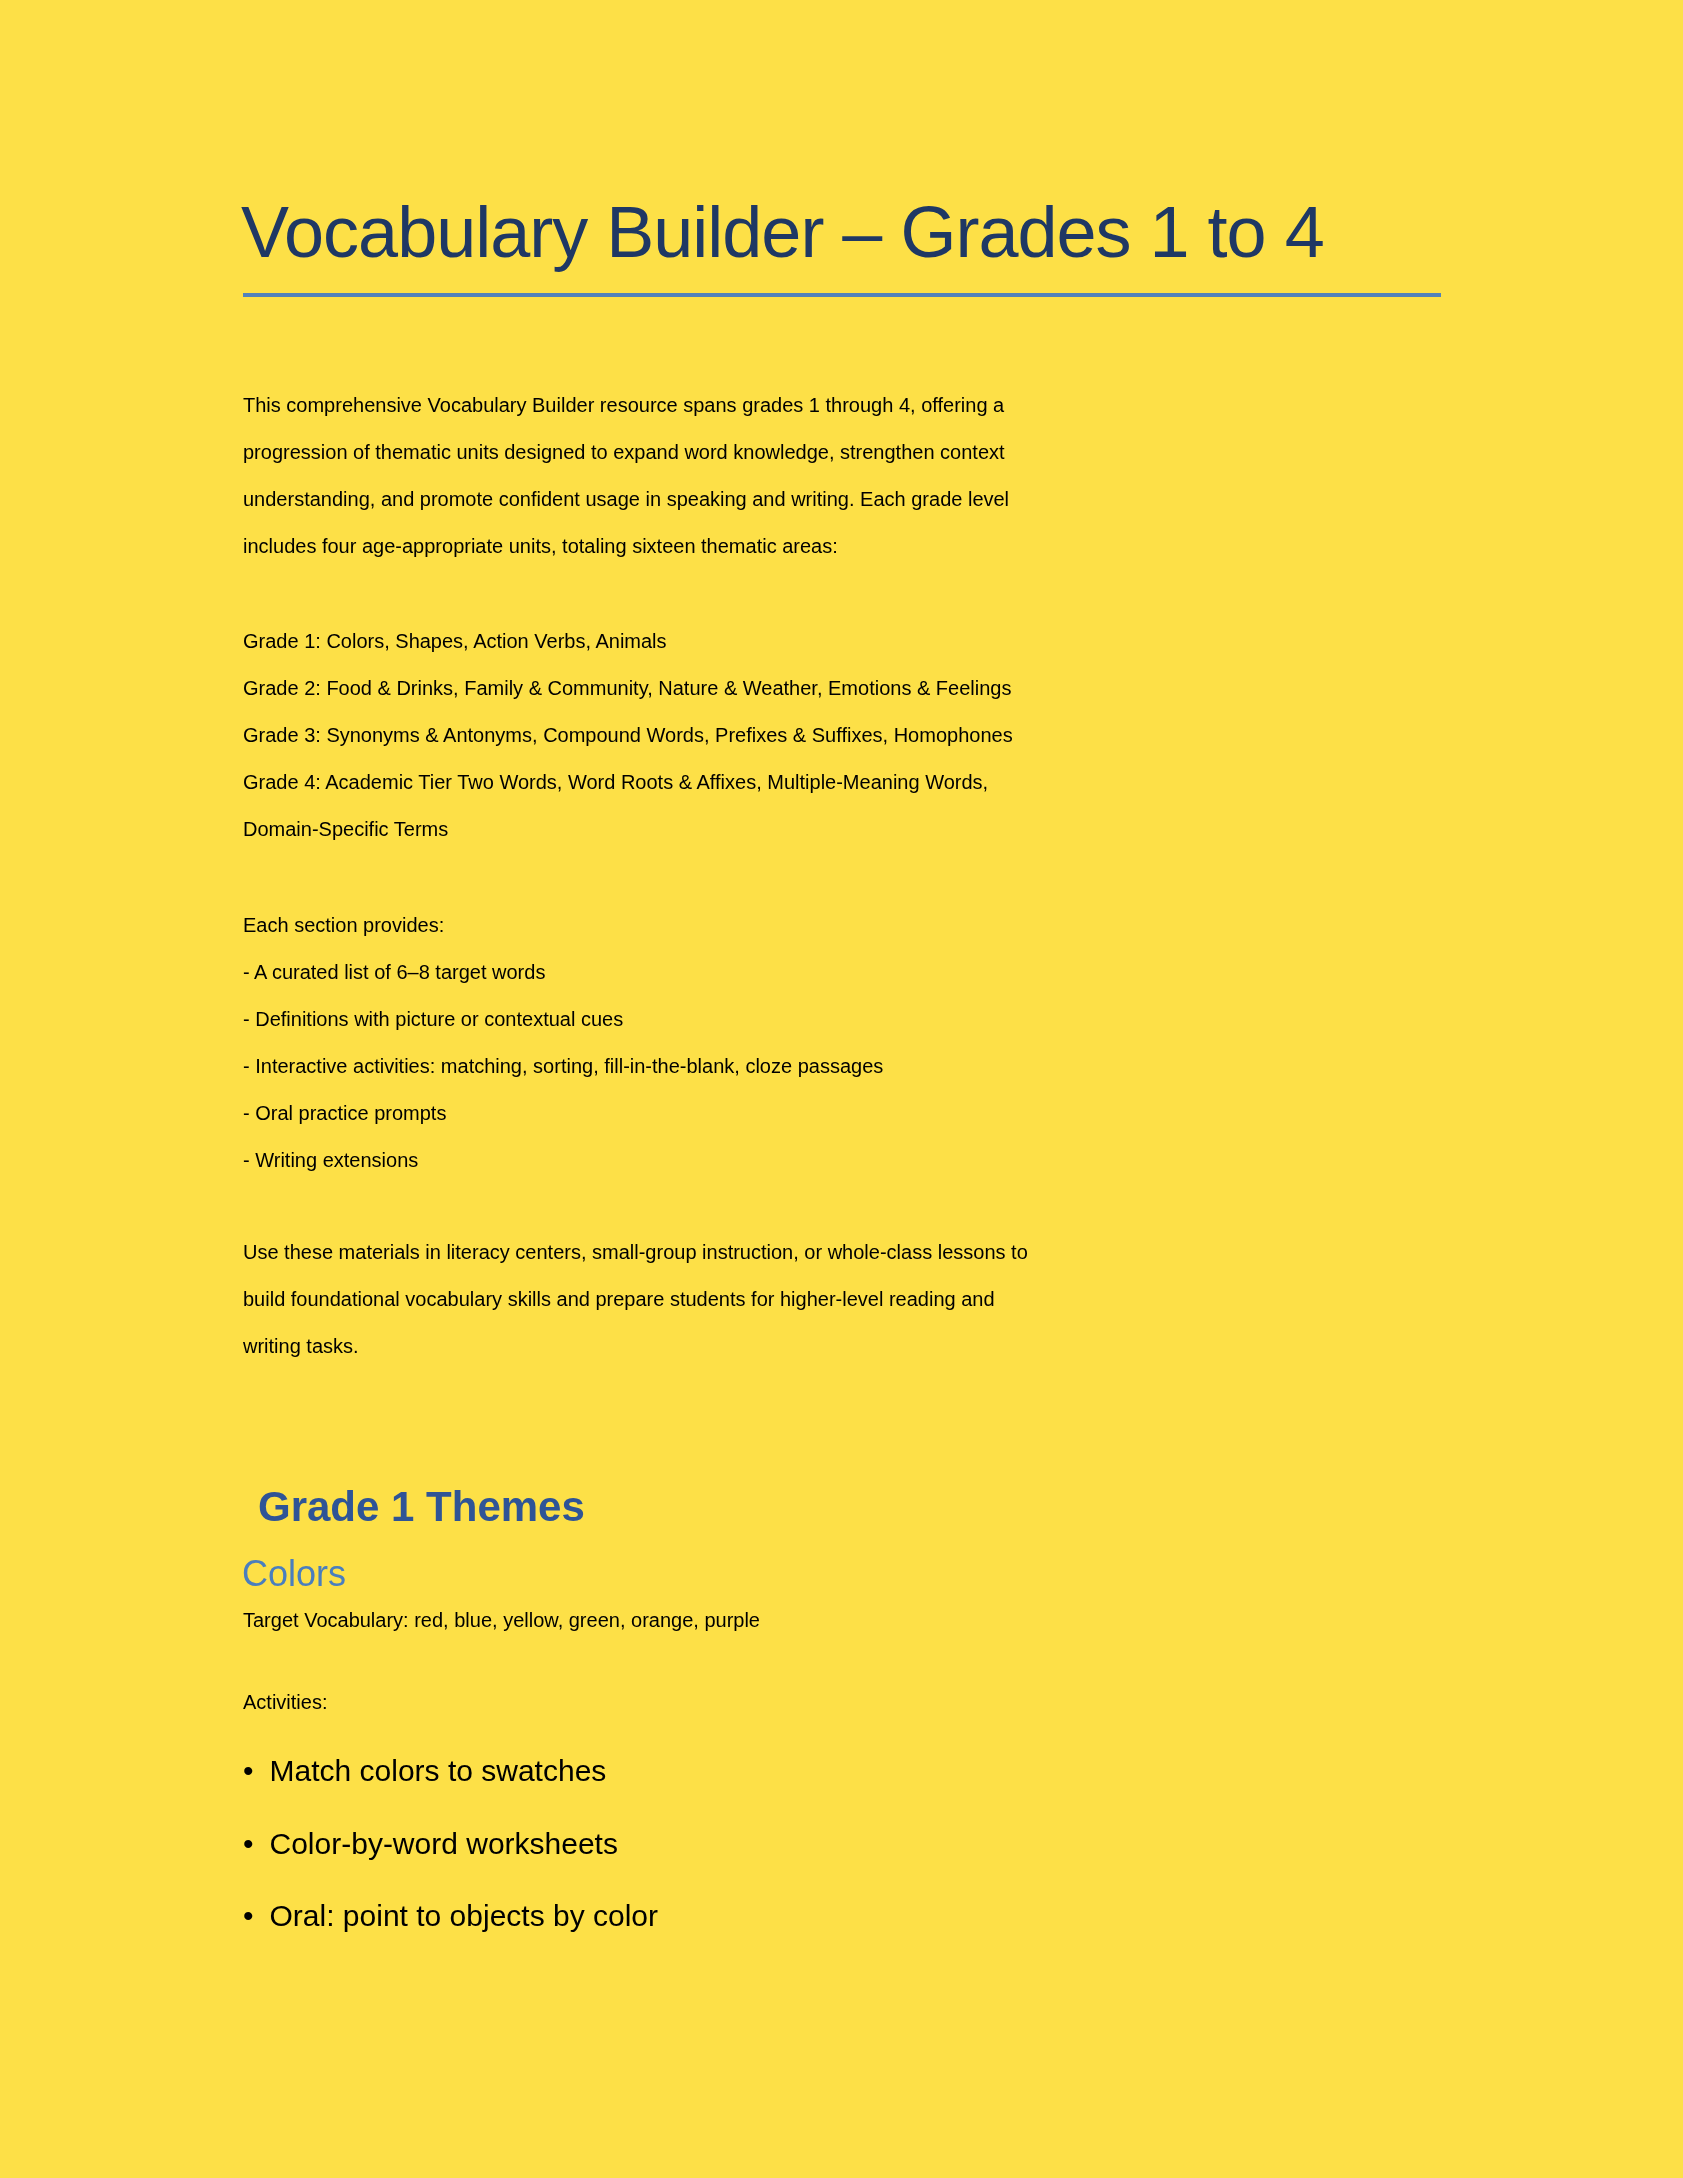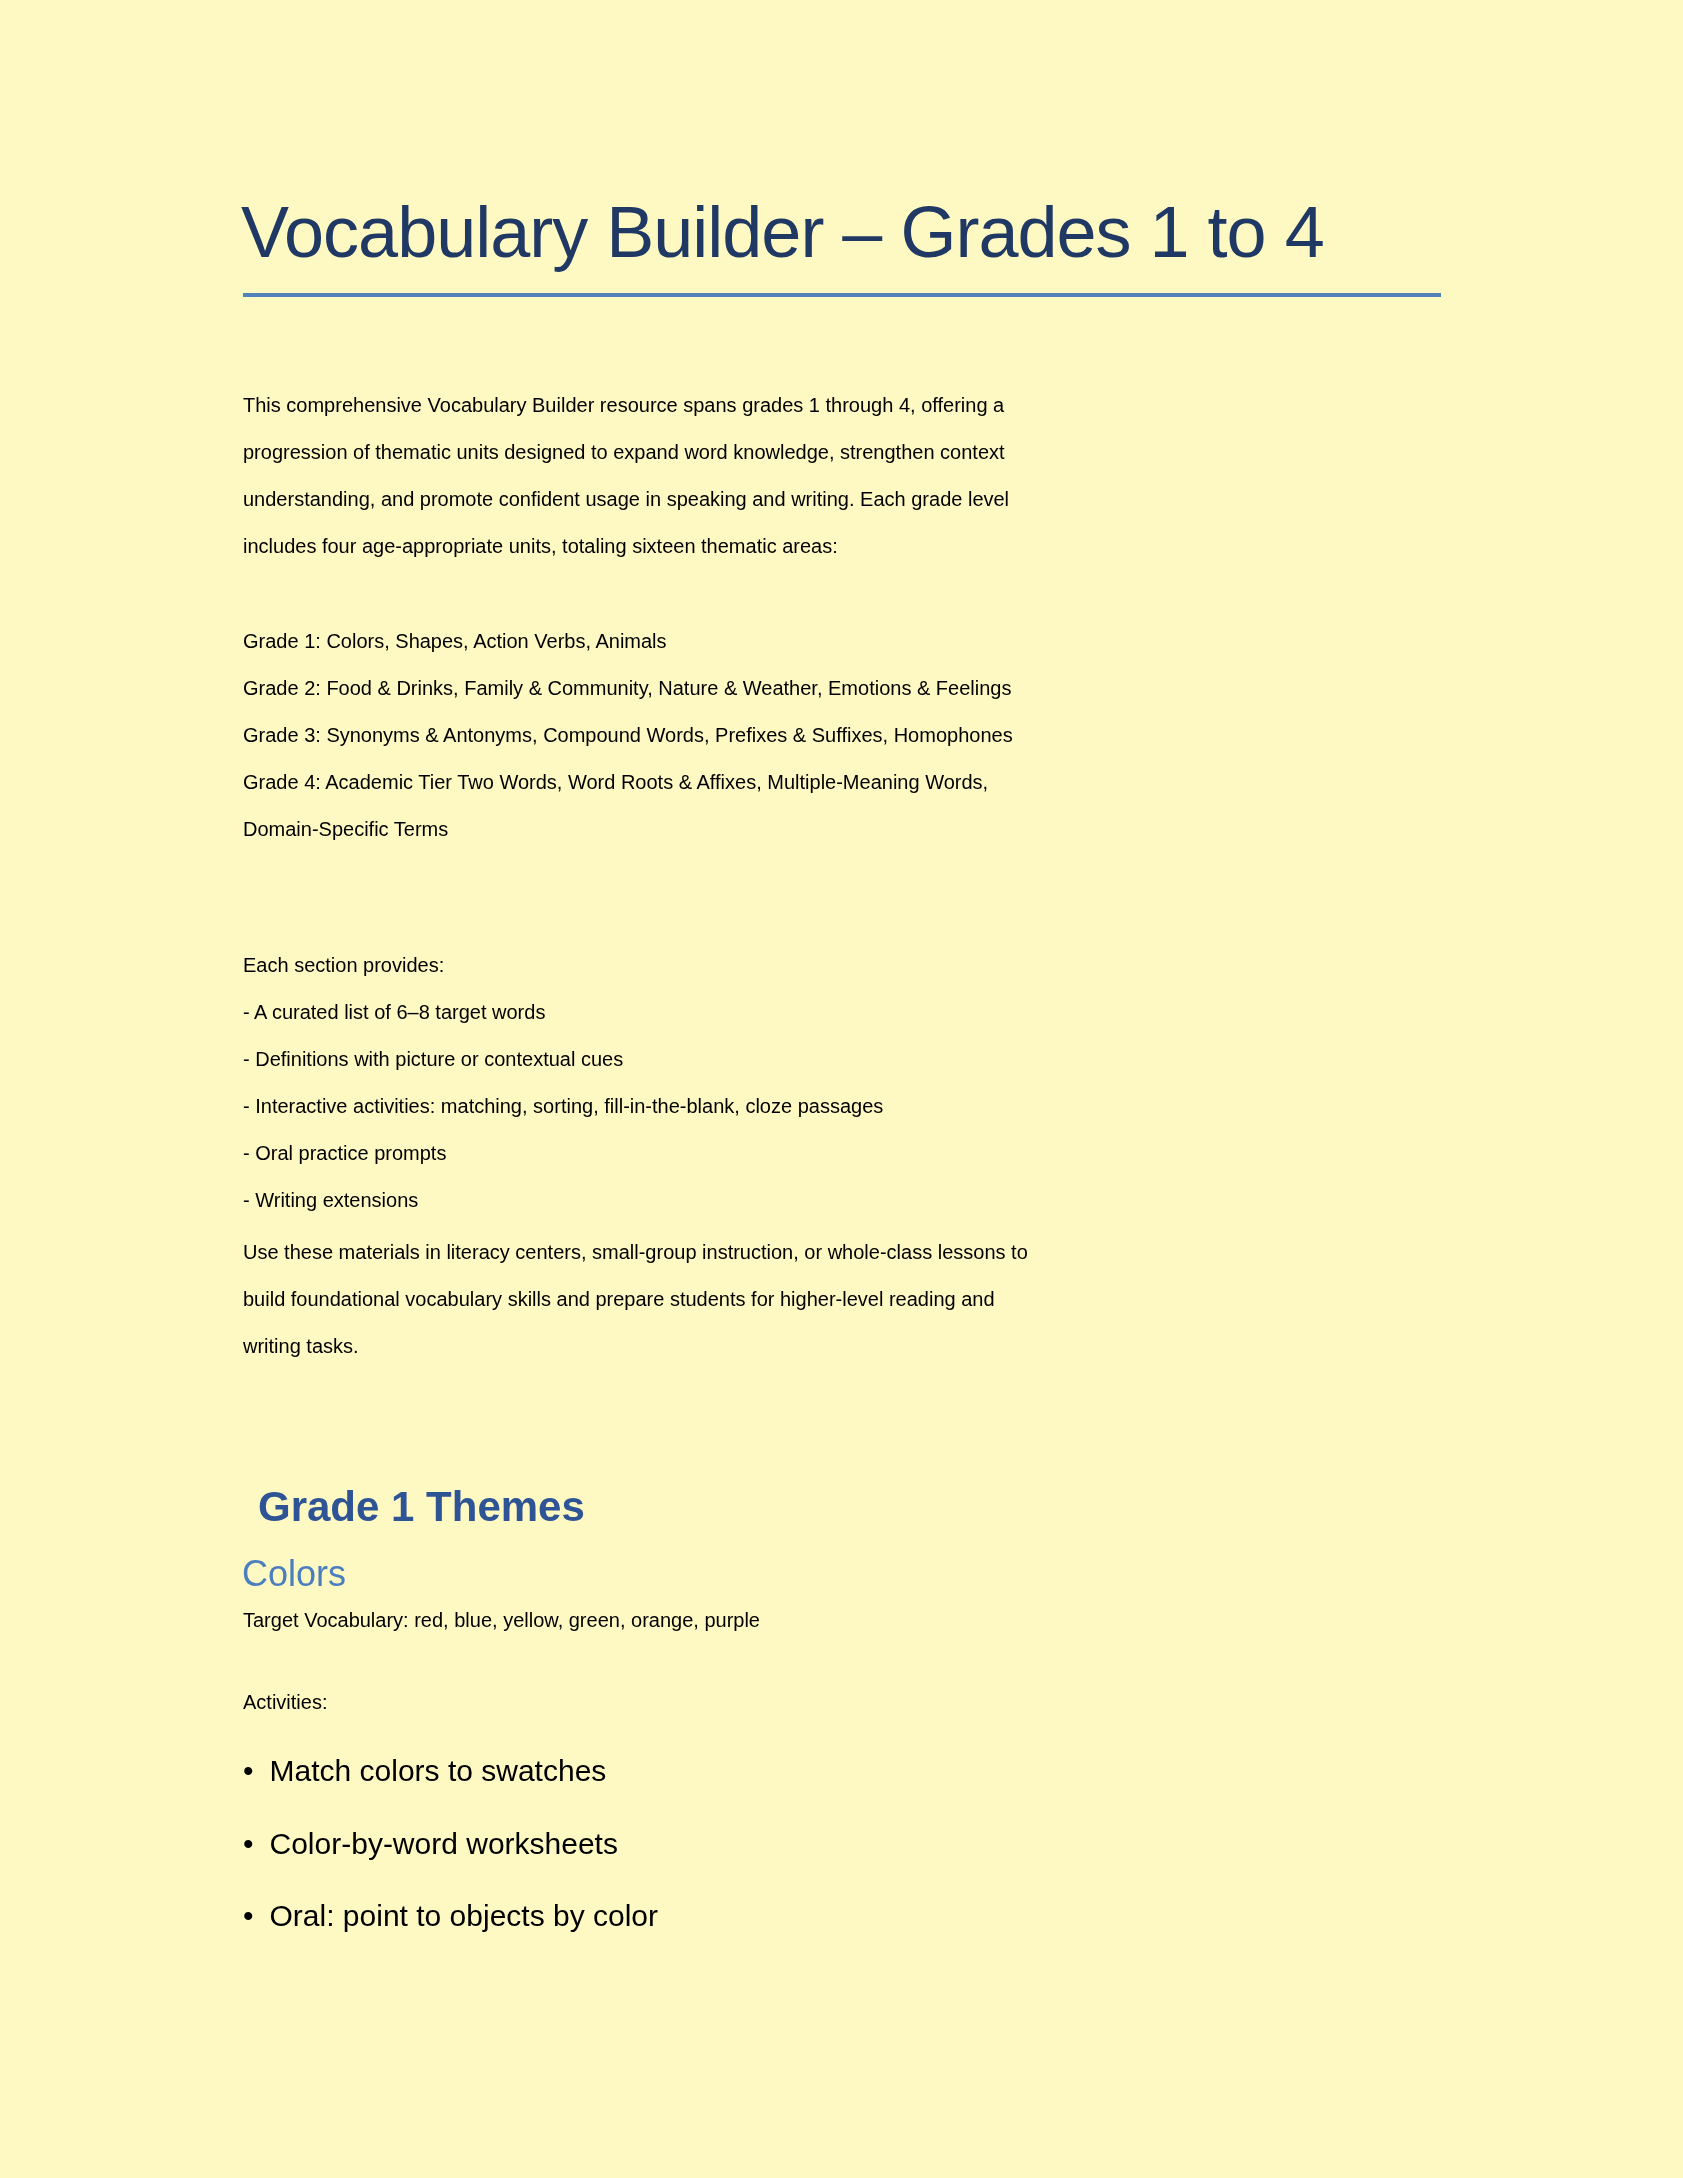--- a/index.html
+++ b/index.html
@@ -1,21 +1,21 @@
 <!DOCTYPE html>
 <html><head>
 <meta charset="utf-8">
 <style>
   html, body { margin: 0; padding: 0; background: #ffffff; }
 
   .page {
     position: relative;
     width: 1683px;
     height: 2178px;
-    background: #fef9c3;
+    background: #fde047;
     font-family: "Liberation Sans", sans-serif;
     color: #000000;
     overflow: hidden;
   }
 
   .doc-title {
     position: absolute;
     left: 241px;
     top: 191px;
     margin: 0;
@@ -41,21 +41,21 @@
     left: 243px;
     margin: 0;
     font-size: 20px;
     line-height: 47px;
     color: #000000;
     white-space: pre;
   }
 
   #intro-paragraph    { top: 382px; }
   #grade-overview     { top: 618px; }
-  #section-provides   { top: 902px; margin-top: 40px; }
+  #section-provides   { top: 902px; }
   #usage-paragraph    { top: 1229px; }
 
   .heading-1 {
     position: absolute;
     left: 242px;
     top: 1466px;
     margin: 16px;
     font-size: 42px;
     font-weight: 700;
     line-height: 1.2;

